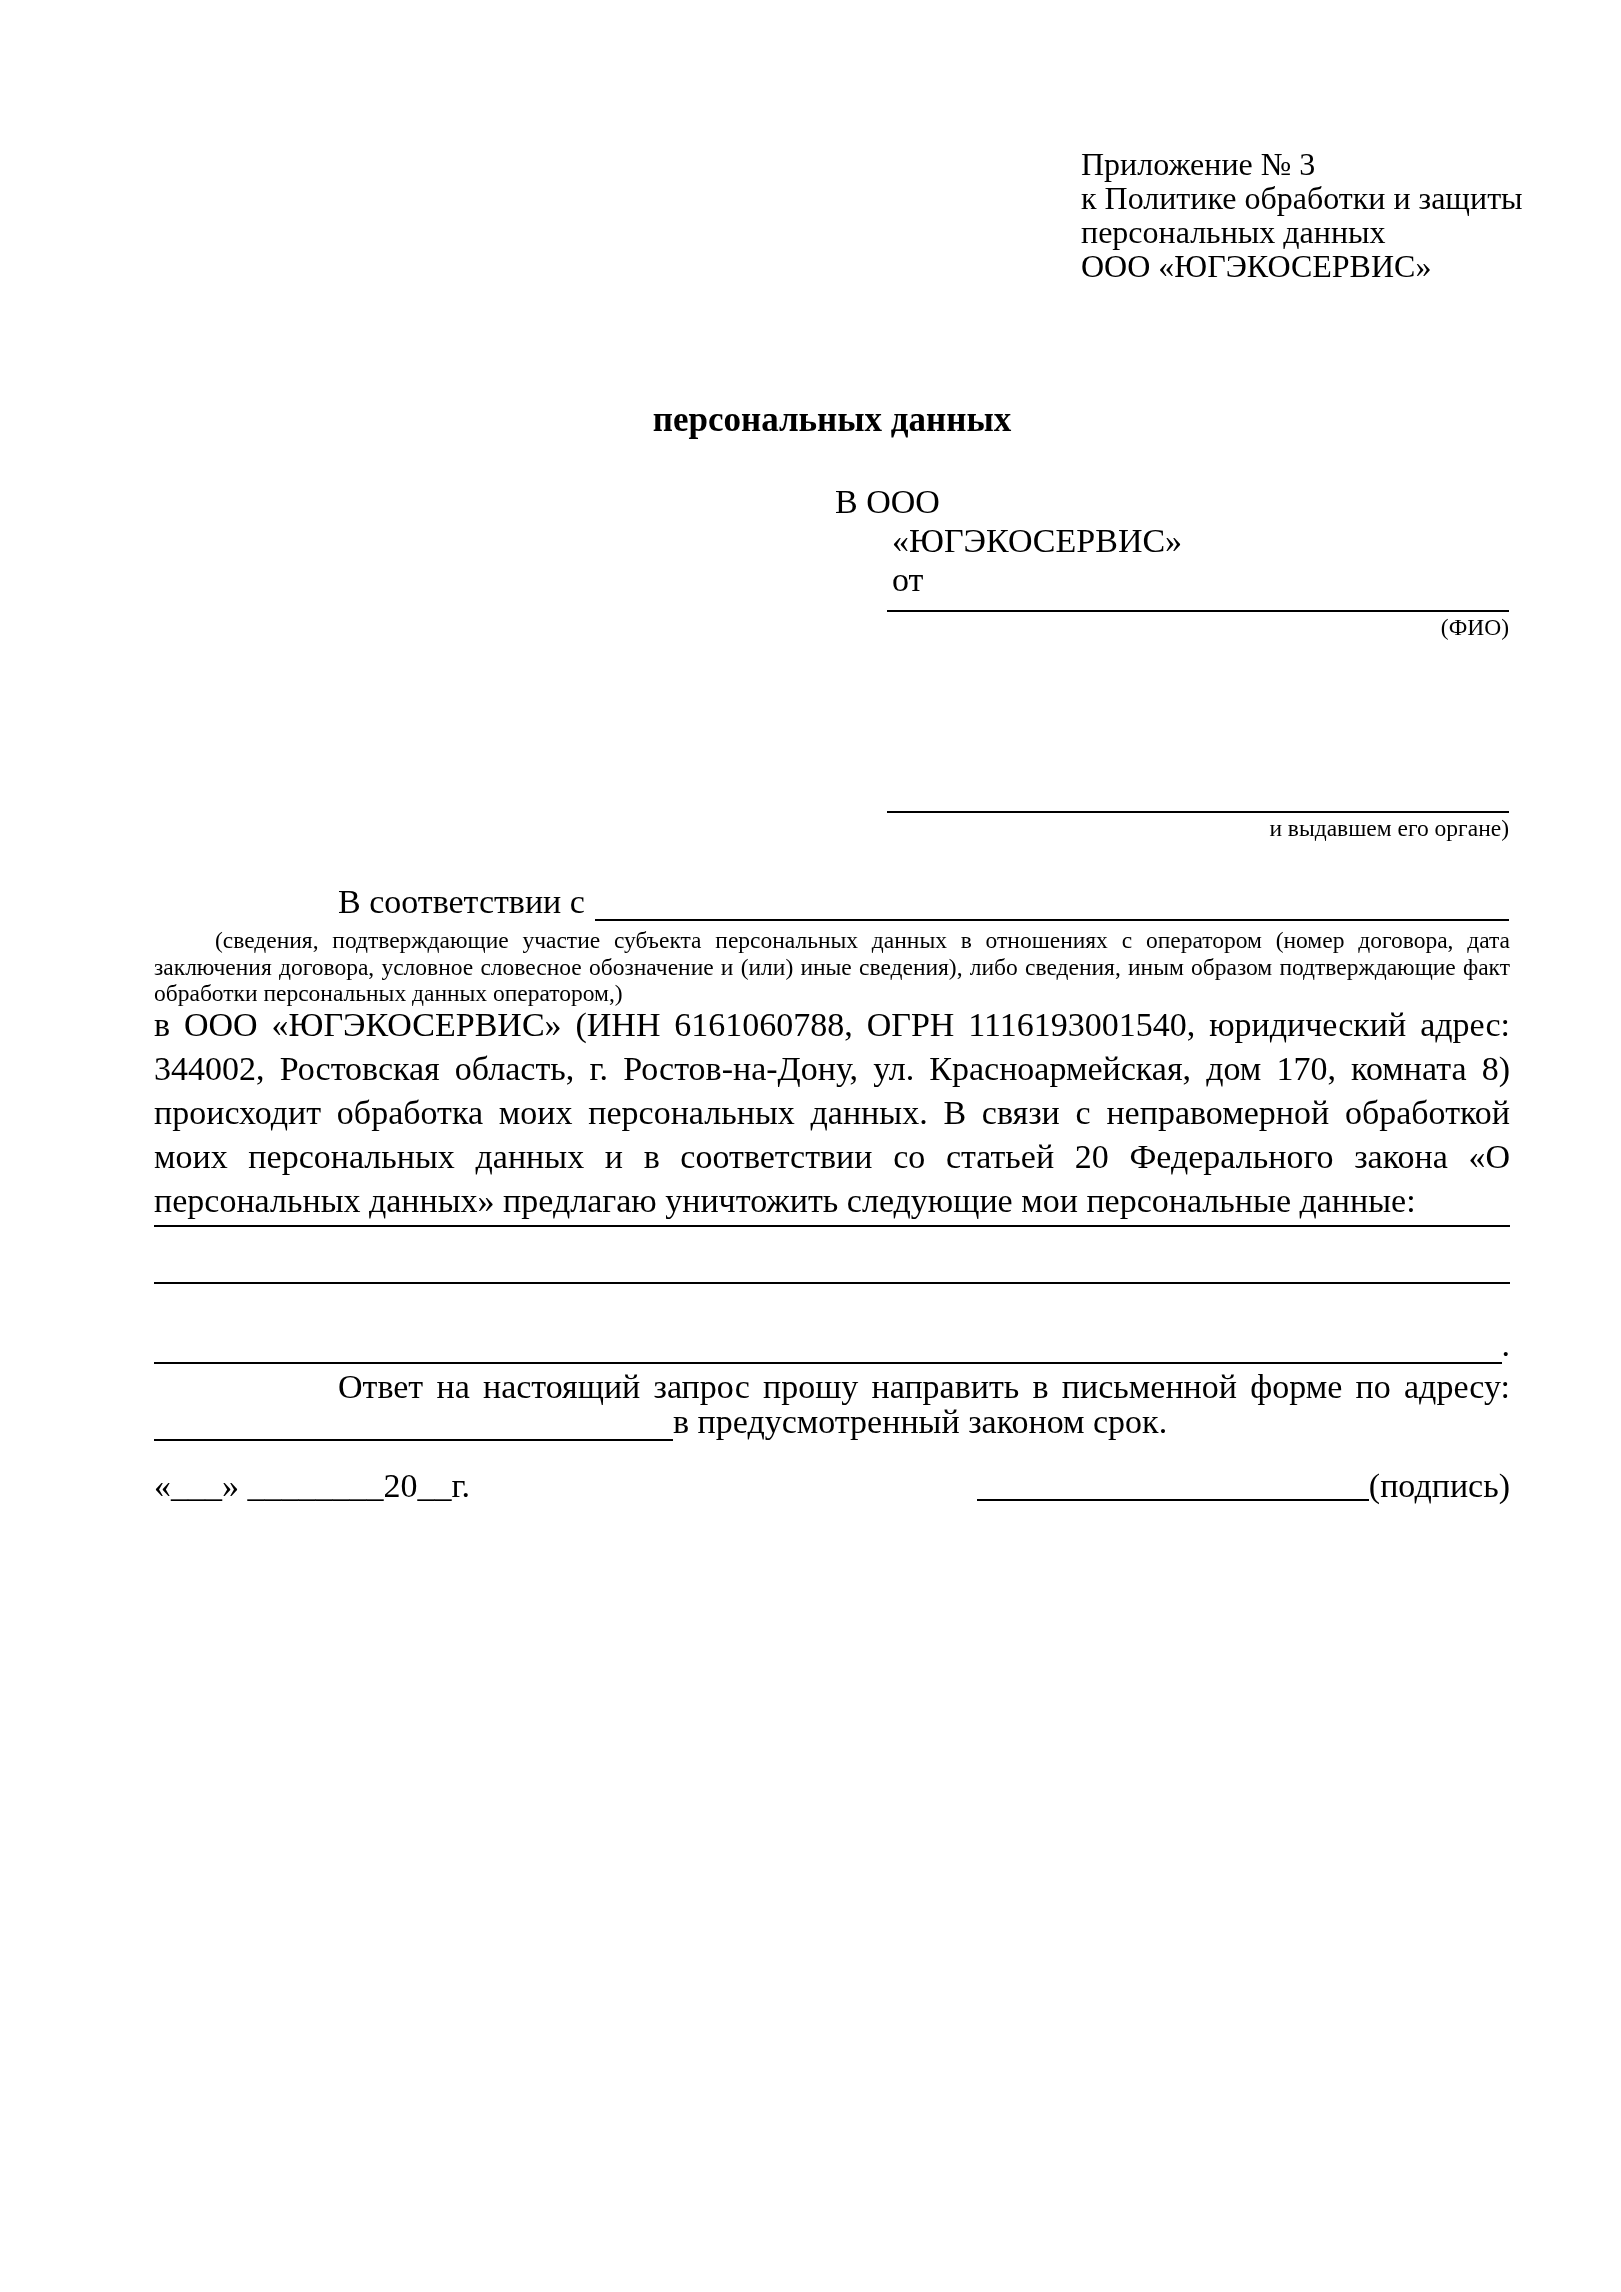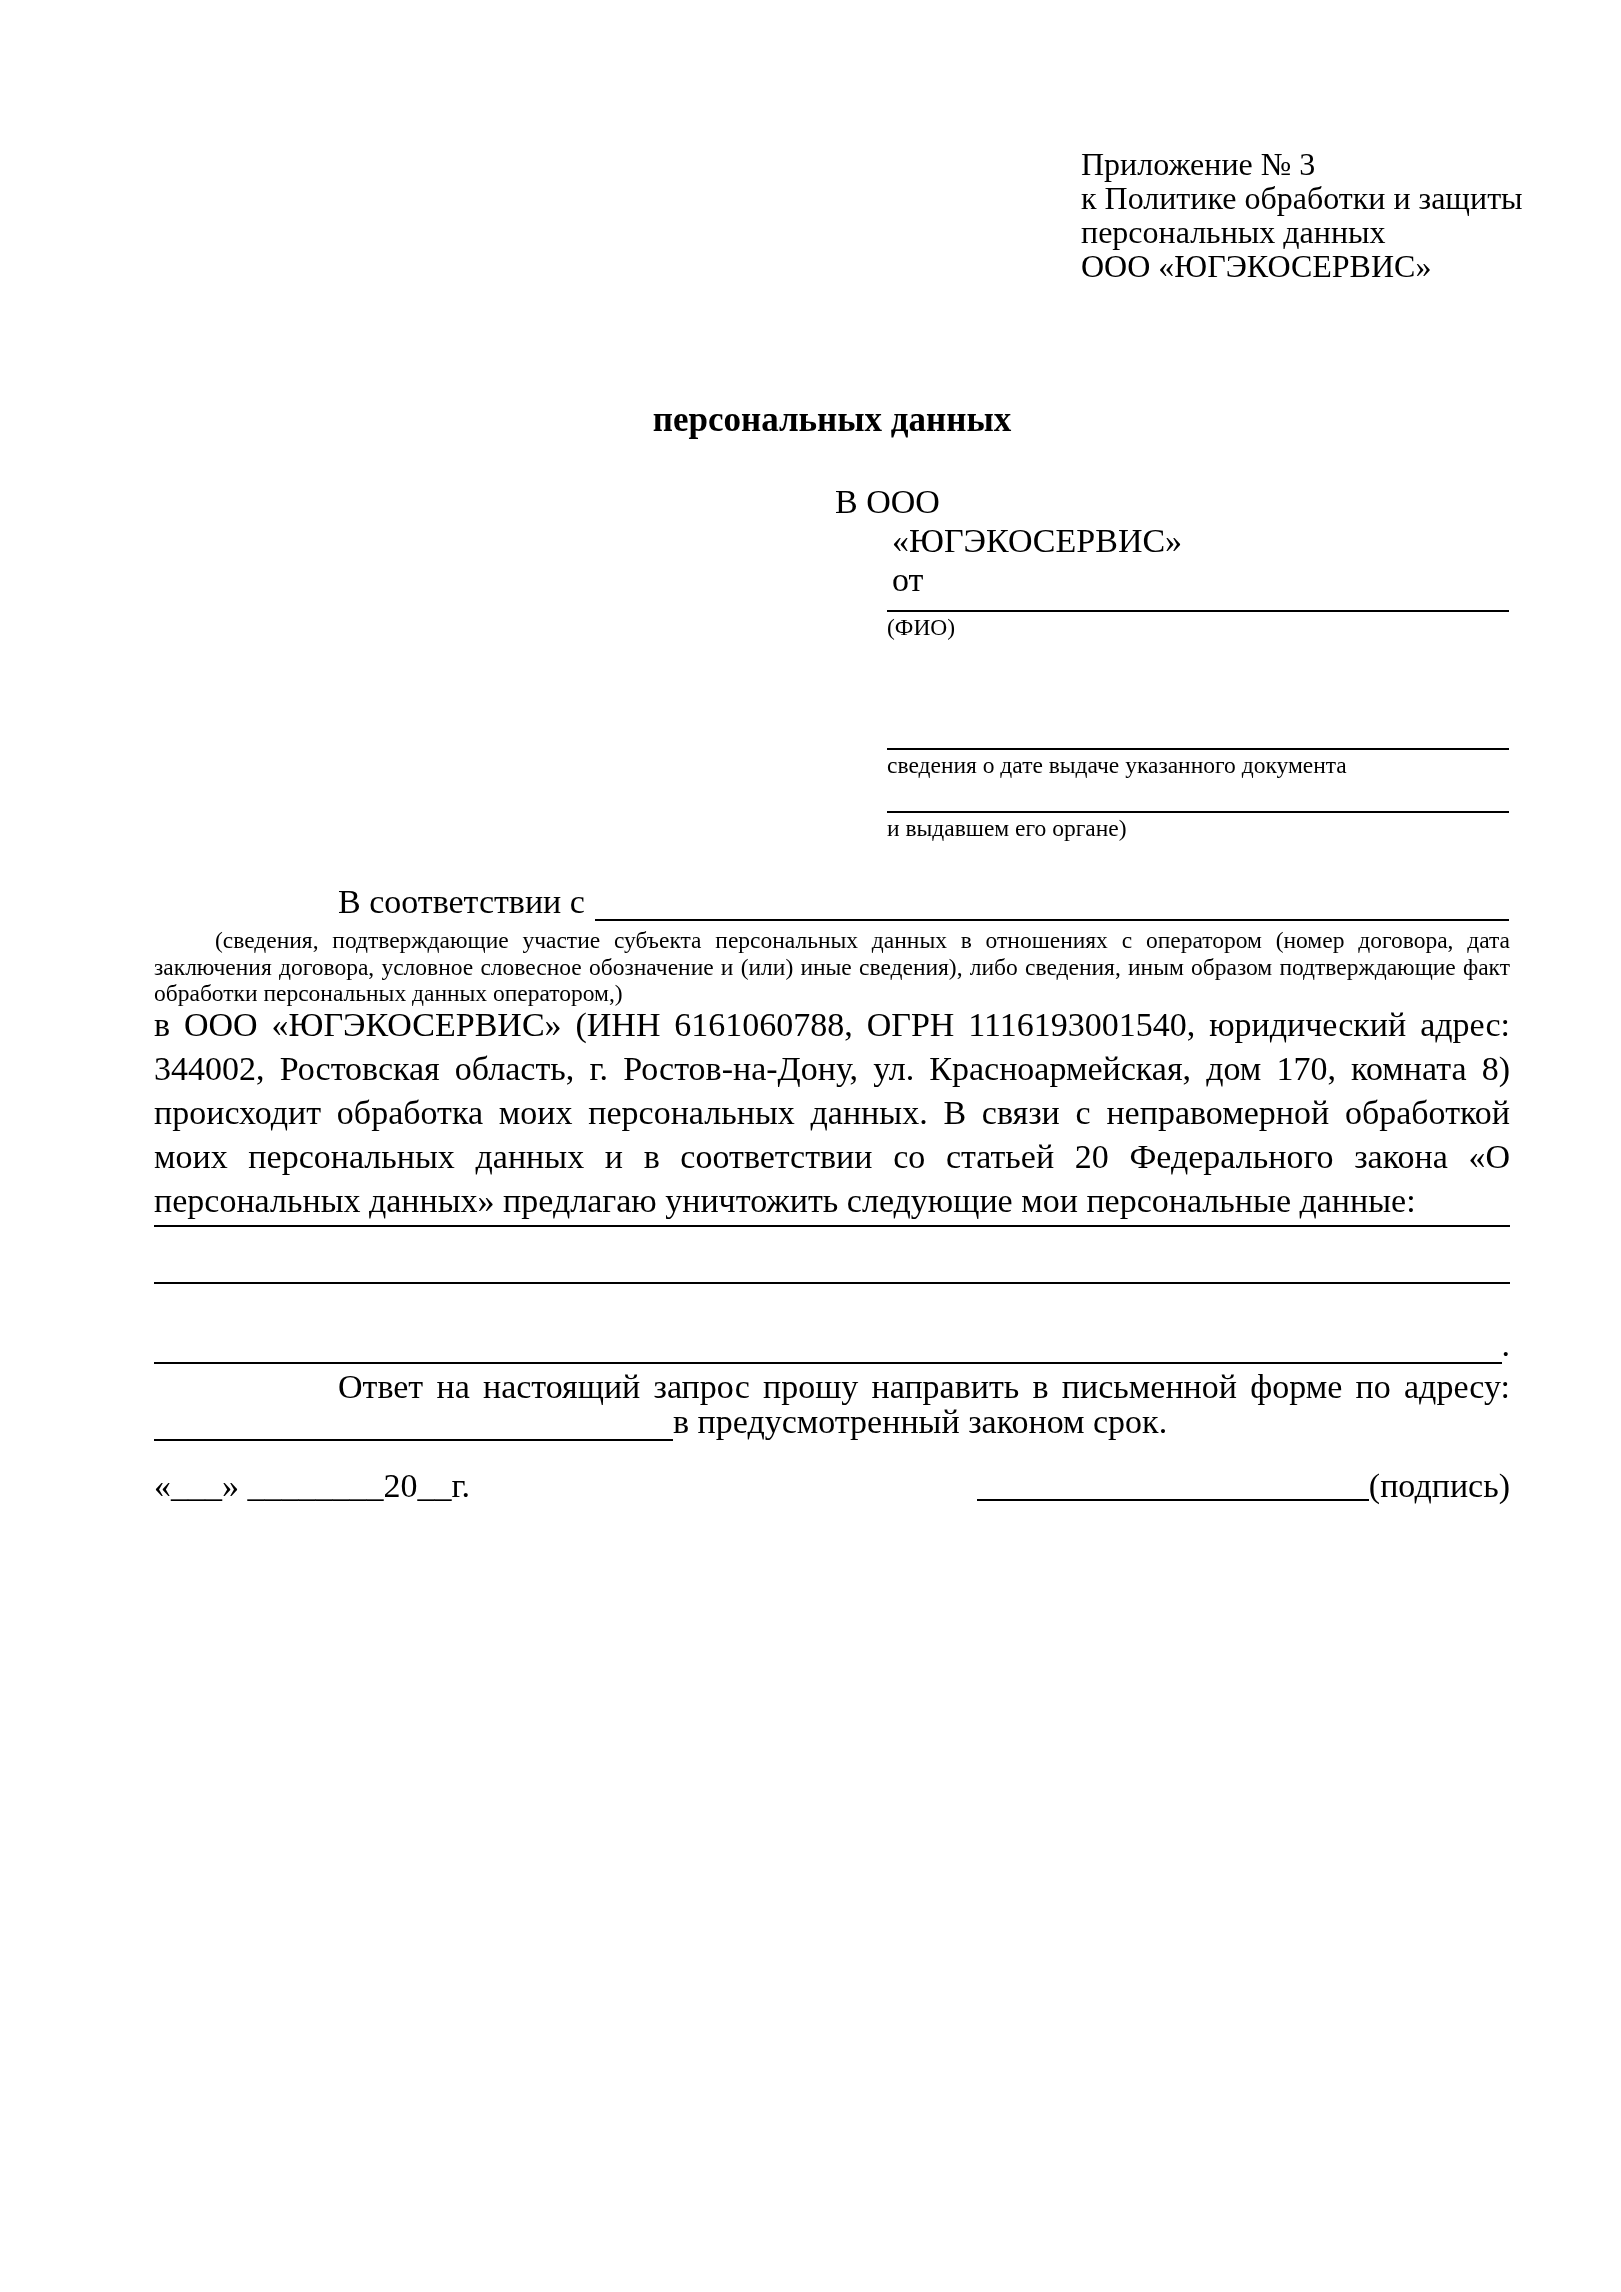--- a/index.html
+++ b/index.html
@@ -49,21 +49,21 @@
   .fgroup {
     position: absolute;
     left: 887px;
     width: 622px;
   }
   .fline {
     height: 21.6px;
     border-bottom: 2px solid #000;
   }
   .fcap {
-    text-align: left;
+    text-align: right;
     font-size: 23.5px;
     line-height: 27.4px;
     margin-top: 2px;
   }
   .g1 { top: 588px; }
   .g2 { top: 652px; }
   .g3 { top: 726px; }
   .g4 { top: 789px; }
   
   .row {
@@ -155,24 +155,20 @@
   <div class="addressee bigtext">
     <div>В ООО</div>
     <div class="indent">«ЮГЭКОСЕРВИС»</div>
     <div class="indent">от</div>
   </div>
 
   <div class="fgroup g1">
     <div class="fline"></div>
     <div class="fcap">(ФИО)</div>
   </div>
-  <div class="fgroup g3">
-    <div class="fline"></div>
-    <div class="fcap">сведения о дате выдаче указанного документа</div>
-  </div>
   <div class="fgroup g4">
     <div class="fline"></div>
     <div class="fcap">и выдавшем его органе)</div>
   </div>
 
   <div class="row flexrow accordance">
     <span class="bigtext">В соответствии с</span>
     <span class="fill"></span>
   </div>
 

